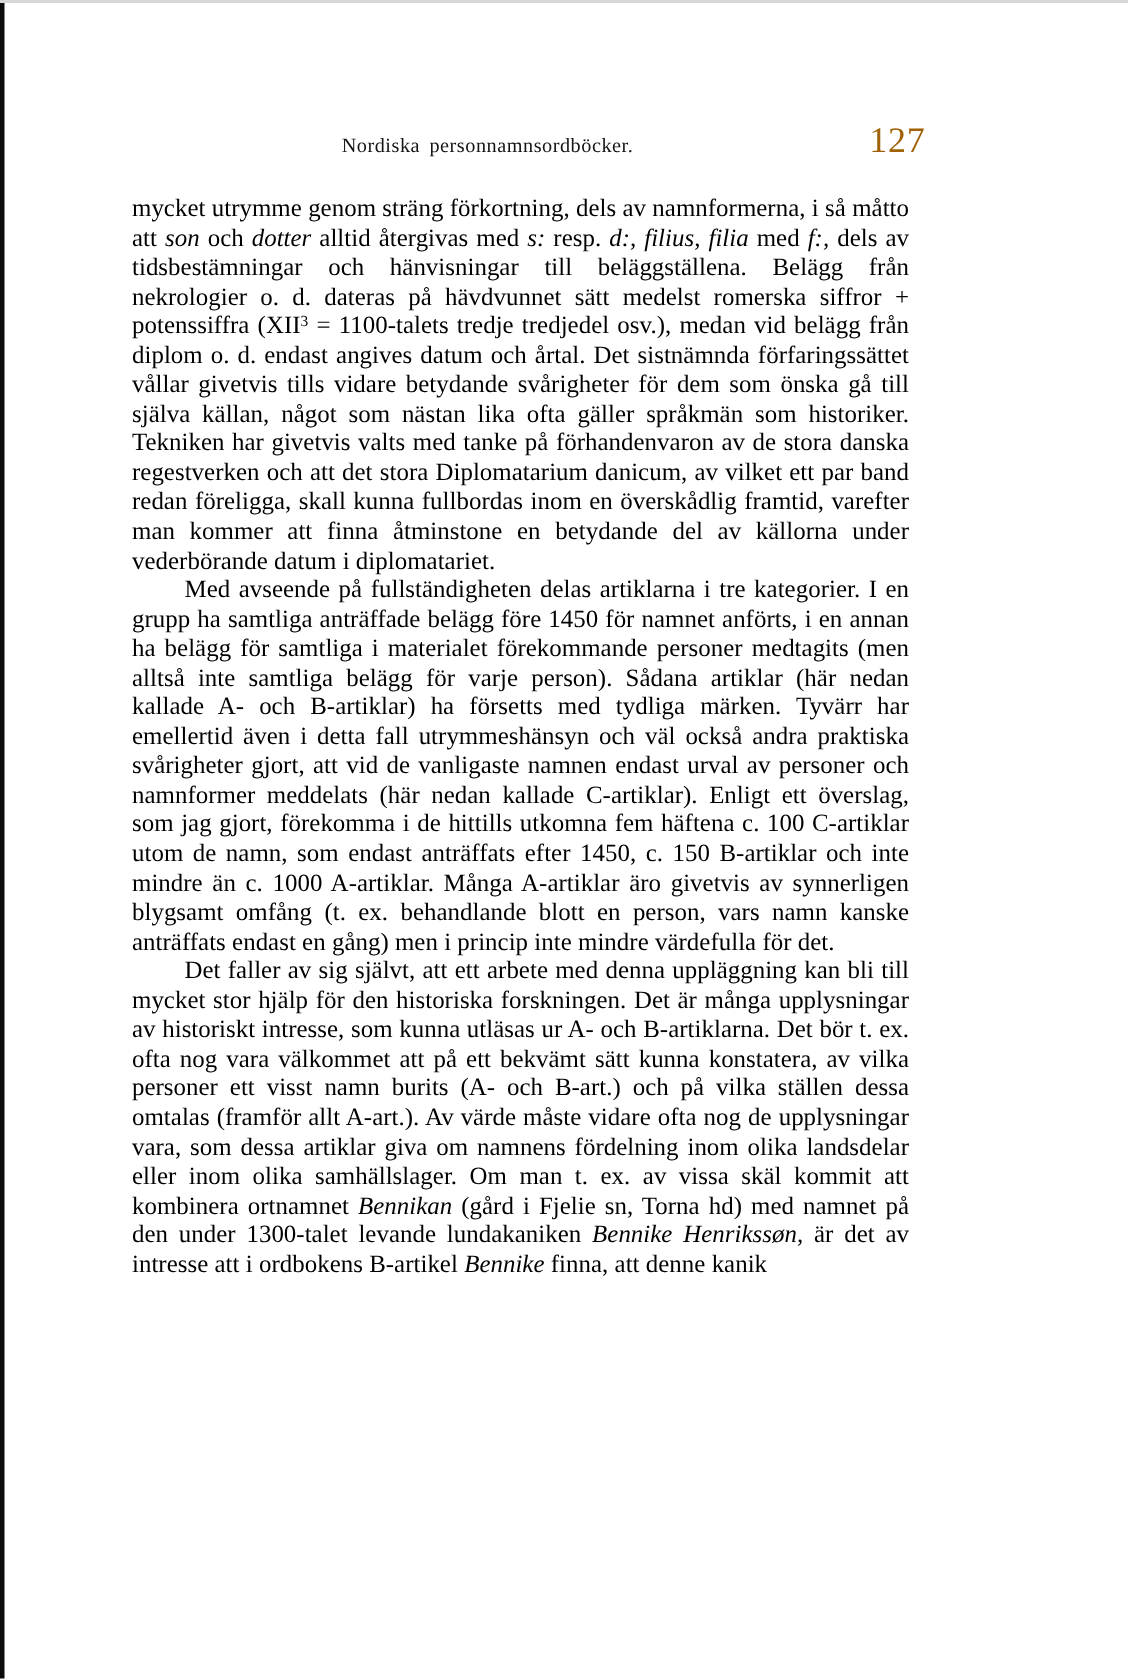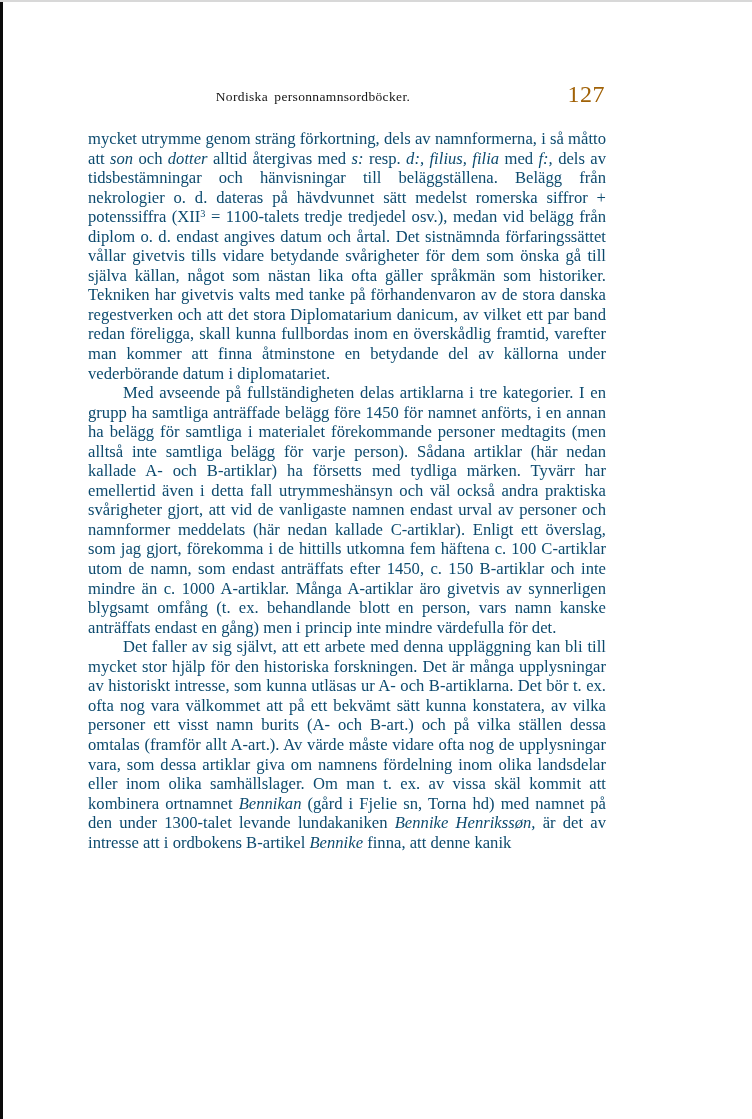--- a/index.html
+++ b/index.html
@@ -38,21 +38,21 @@
     position: absolute;
     left: 0;
     top: 0;
     width: 752px;
     height: 1119px;
   }
 
   
   .running-head {
     position: absolute;
-    left: 88px;
+    left: 100px;
     top: 86px;
     width: 517px;
     height: 30px;
     text-decoration: underline;
   }
   .running-head-title {
     position: absolute;
     left: 0;
     top: 3px;
     width: 450px;
@@ -78,21 +78,21 @@
     top: 129px;
     width: 518px;
   }
   .para {
     margin: 0;
     text-align: justify;
     text-justify: inter-word;
     font-size: 16.6px;
     line-height: 19.55px;
     letter-spacing: 0.02px;
-    color: #0c4a6e;
+    color: #000000;
     -webkit-hyphens: none;
     hyphens: none;
   }
   .para.indent {
     text-indent: 35px;
   }
   .para i, .para em {
     font-style: italic;
   }
   sup {

